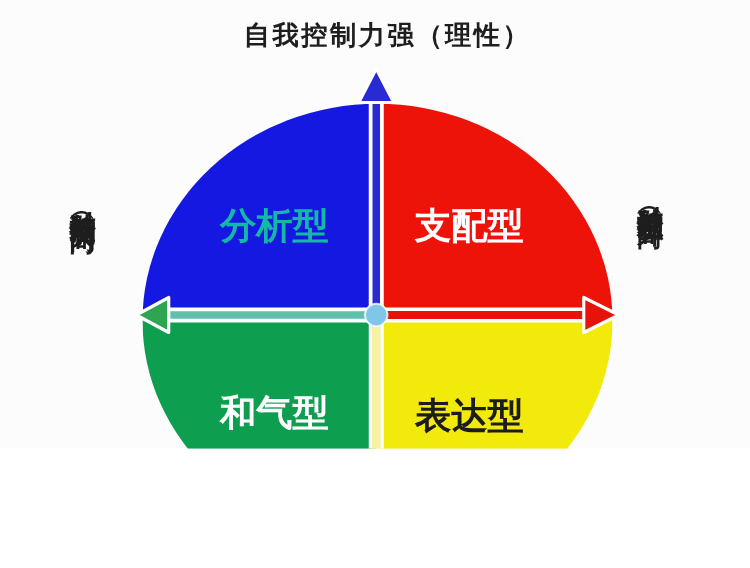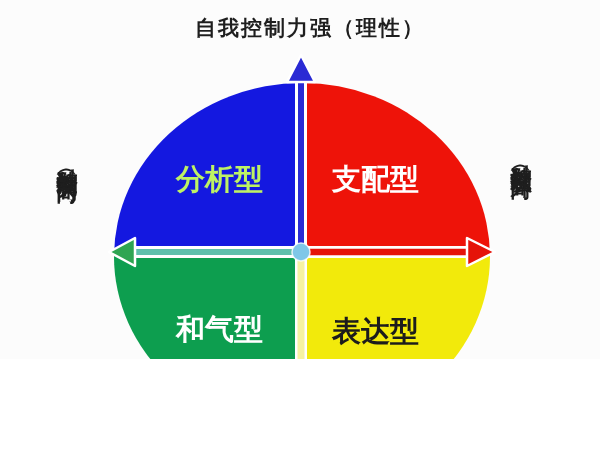--- a/index.html
+++ b/index.html
@@ -1,19 +1,19 @@
 <!DOCTYPE html>
 <html><head>
 <meta charset="utf-8">
 <style>
   html,body { margin:0; padding:0; }
   body { font-family:"Liberation Sans","DejaVu Sans",sans-serif; }
   .stage {
     position:relative; width:600px; height:359px;
-    background:#fcfcfc; overflow:hidden;font-family:Liberation Mono, monospace;
+    background:#fcfcfc; overflow:hidden;
   }
   .top-title {
     position:absolute; left:115px; top:14px; width:390px;
     text-align:center; font-size:21px; font-weight:bold;
     letter-spacing:2px; color:#1e1e1e; white-space:nowrap;
   }
   .side-label {
     position:absolute; writing-mode:vertical-rl; text-orientation:mixed;
     font-size:21px; font-weight:bold; color:#1e1e1e;
     letter-spacing:2px; line-height:1.1;
@@ -47,21 +47,21 @@
 <div class="stage">
 
   <div class="top-title">自我控制力强（理性）</div>
 
   <div class="side-label left">对外控制弱（内向）</div>
 
   <div class="side-label right">对外控制强（外向）</div>
 
   <div class="wheel">
     <div class="quad tl" style="background-color: rgb(20, 24, 224);">
-      <div class="quad-label" style="color: #bef264;">
+      <div class="quad-label" style="color: #14b8a6;">
         <span>分析型</span>
       </div>
     </div>
     <div class="quad tr" style="background-color: rgb(238, 19, 9);">
       <div class="quad-label" style="color: rgb(255, 255, 255);">
         <span>支配型</span>
       </div>
     </div>
     <div class="quad bl" style="background-color: rgb(13, 158, 79);">
       <div class="quad-label" style="color: rgb(255, 255, 255);">

